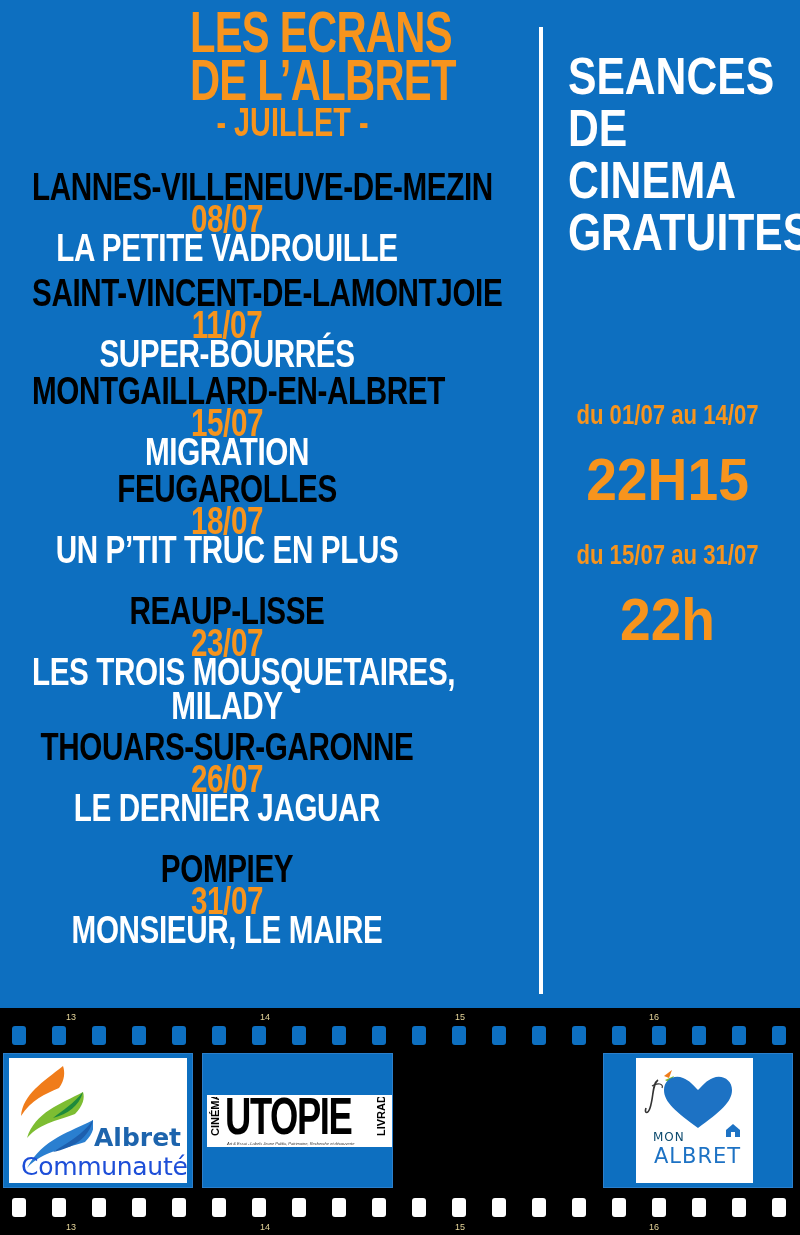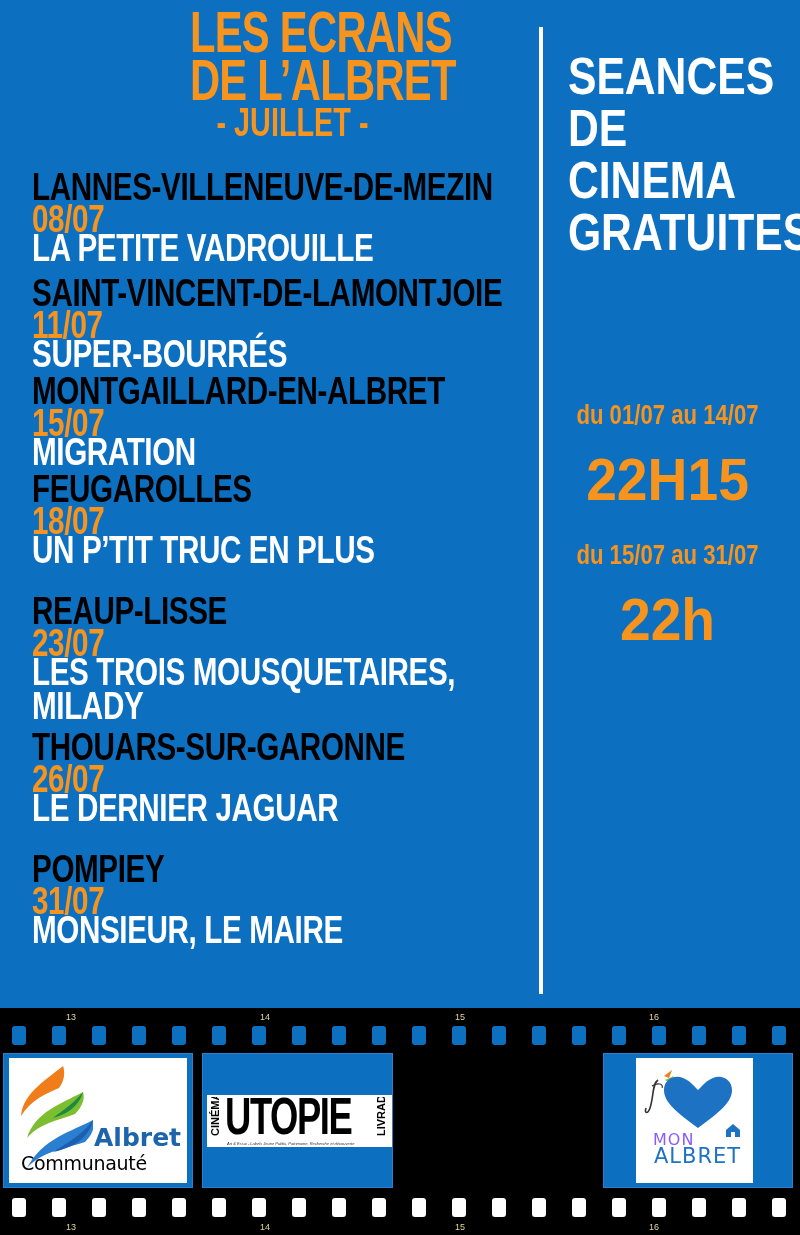--- a/index.html
+++ b/index.html
@@ -30,21 +30,21 @@
     font-weight: bold;
     font-size: 40px;
     line-height: 36px;
     transform: scaleX(0.72);
     transform-origin: center top;
     white-space: nowrap;
     margin-top: 0px;
   }
 
   
-  .schedule { position: absolute; left: 32px; top: 172px; width: 500px; }
+  .schedule { position: absolute; left: 32px; top: 172px; width: 500px; text-align: center; }
   .event { position: relative; }
   .venue, .date, .film {
     display: block;
     font-weight: bold;
     white-space: nowrap;
     transform-origin: left top;
     transform: scaleX(0.78);
     letter-spacing: -0.5px;
   }
   .venue { color: #000; font-size: 38px; line-height: 30px; height: 32px; }
@@ -87,35 +87,35 @@
   .hole.top { background: #0d6fc0; top: 18px; }
   .hole.bot { background: #ffffff; top: 190px; }
   .frame { position: absolute; top: 45px; height: 135px; background: #0d6fc0; border: 1px solid #2b7fcb; }
   .frame.f1 { left: 3px; width: 190px; background: #0d6fc0; }
   .frame.f1 .inner { position: absolute; left: 5px; top: 4px; right: 5px; bottom: 4px; background: #fff; }
   .frame.f2 { left: 202px; width: 191px; }
   .frame.f3 { left: 403px; width: 190px; }
   .frame.f4 { left: 603px; width: 190px; }
 
   .albret-word { position: absolute; left: 85px; top: 65px; color: #1d64ad; font-weight: bold; font-size: 25px; font-family: "DejaVu Sans", sans-serif; }
-  .albret-comm { position: absolute; left: 12px; top: 94px; color: #000000; font-size: 19px; font-family: "DejaVu Sans", sans-serif; letter-spacing: -0.3px; }
+  .albret-comm { position: absolute; left: 12px; top: 94px; color: #1d4ed8; font-size: 25px; font-family: "DejaVu Sans", sans-serif; letter-spacing: -0.3px; }
 
   .utopie-box { position: absolute; left: 4px; top: 41px; width: 185px; height: 52px; background: #fff; }
   .utopie-cinema { position: absolute; left: 2px; top: 2px; width: 13px; height: 40px; }
   .utopie-main { position: absolute; left: 18px; top: -4px; font-weight: bold; font-size: 52px; line-height: 50px; color: #000; transform: scaleX(0.7); transform-origin: left top; letter-spacing: -2px; }
   .utopie-ste { position: absolute; right: 4px; top: 2px; width: 16px; height: 40px; }
   .utopie-tag { position: absolute; left: 20px; bottom: 1px; font-size: 4px; color: #333; font-style: italic; white-space: nowrap; }
 
   .info-text {
     position: absolute; left: 0; right: 0; top: 30px; text-align: center;
     color: #0f2f52; font-weight: bold; font-size: 13px; line-height: 21px;
   }
 
   .monalbret-box { position: absolute; left: 32px; top: 4px; width: 117px; height: 125px; background: #fff; }
-  .mon-label { position: absolute; left: 17px; top: 72px; color: #8b5cf6; font-size: 16px; letter-spacing: 1px; font-family: "DejaVu Sans", sans-serif; }
+  .mon-label { position: absolute; left: 17px; top: 72px; color: #0c4a6e; font-size: 12px; letter-spacing: 1px; font-family: "DejaVu Sans", sans-serif; }
   .albret-label { position: absolute; left: 18px; top: 86px; color: #1d72c4; font-size: 21px; letter-spacing: 1px; font-family: "DejaVu Sans", sans-serif; }
 </style>
 </head>
 <body>
 
 <div class="poster">
 
   <div class="title-block">
     <span class="title-line">LES ECRANS</span>
     <span class="title-line">DE L’ALBRET</span>

